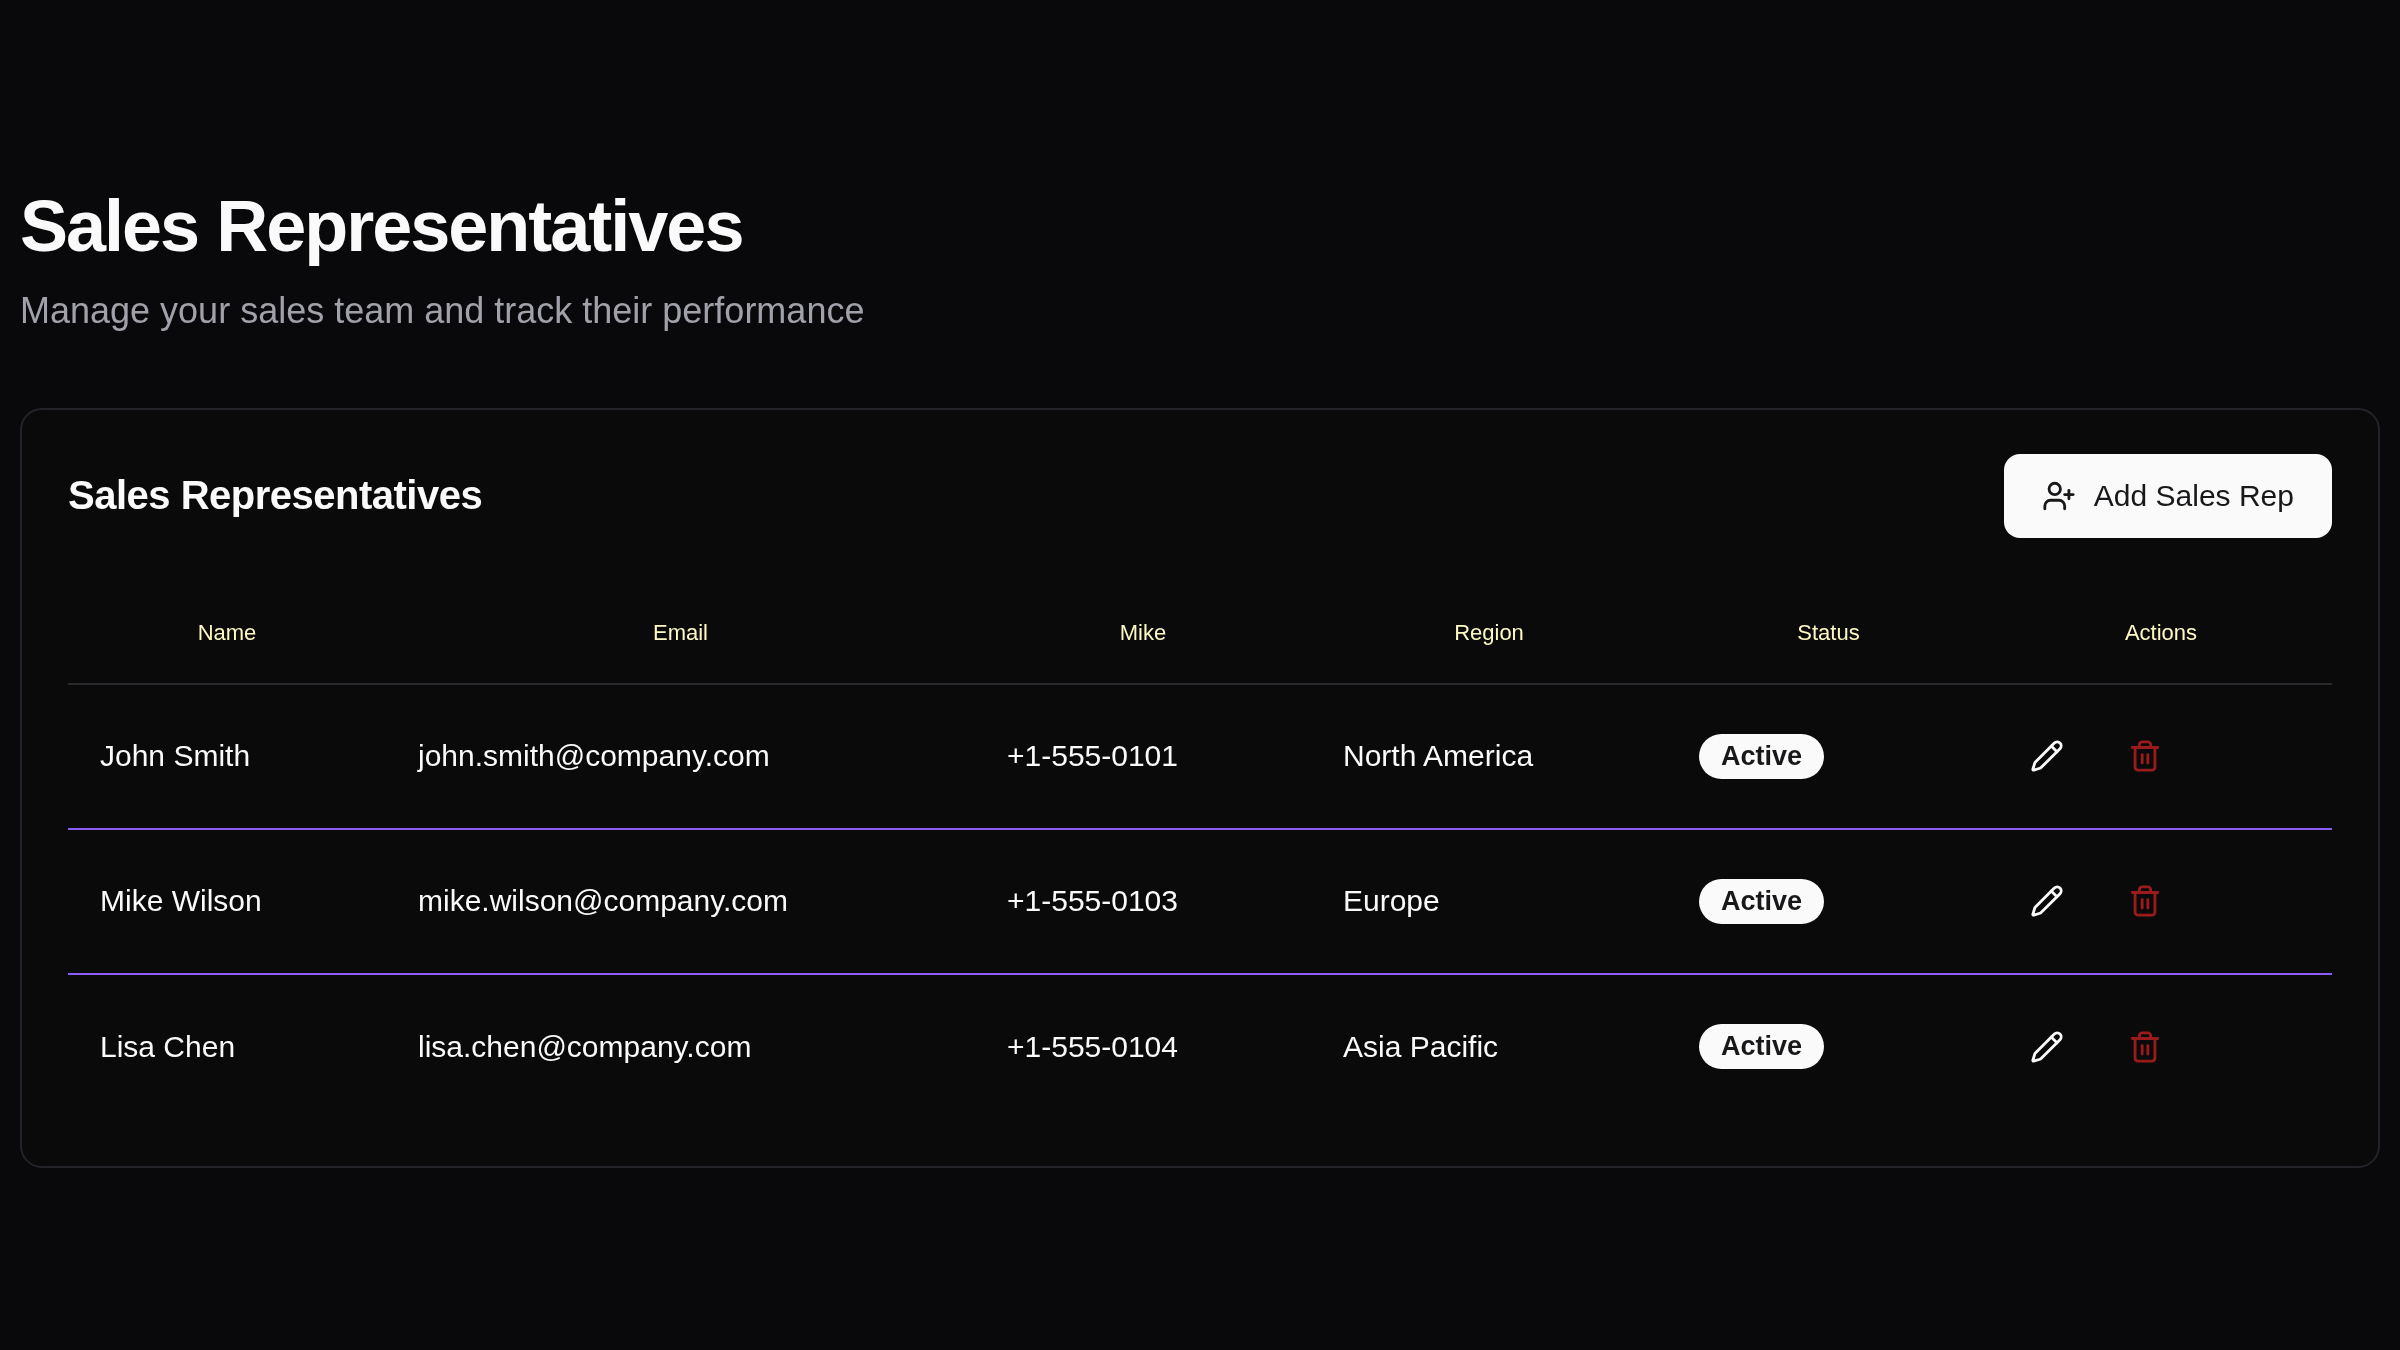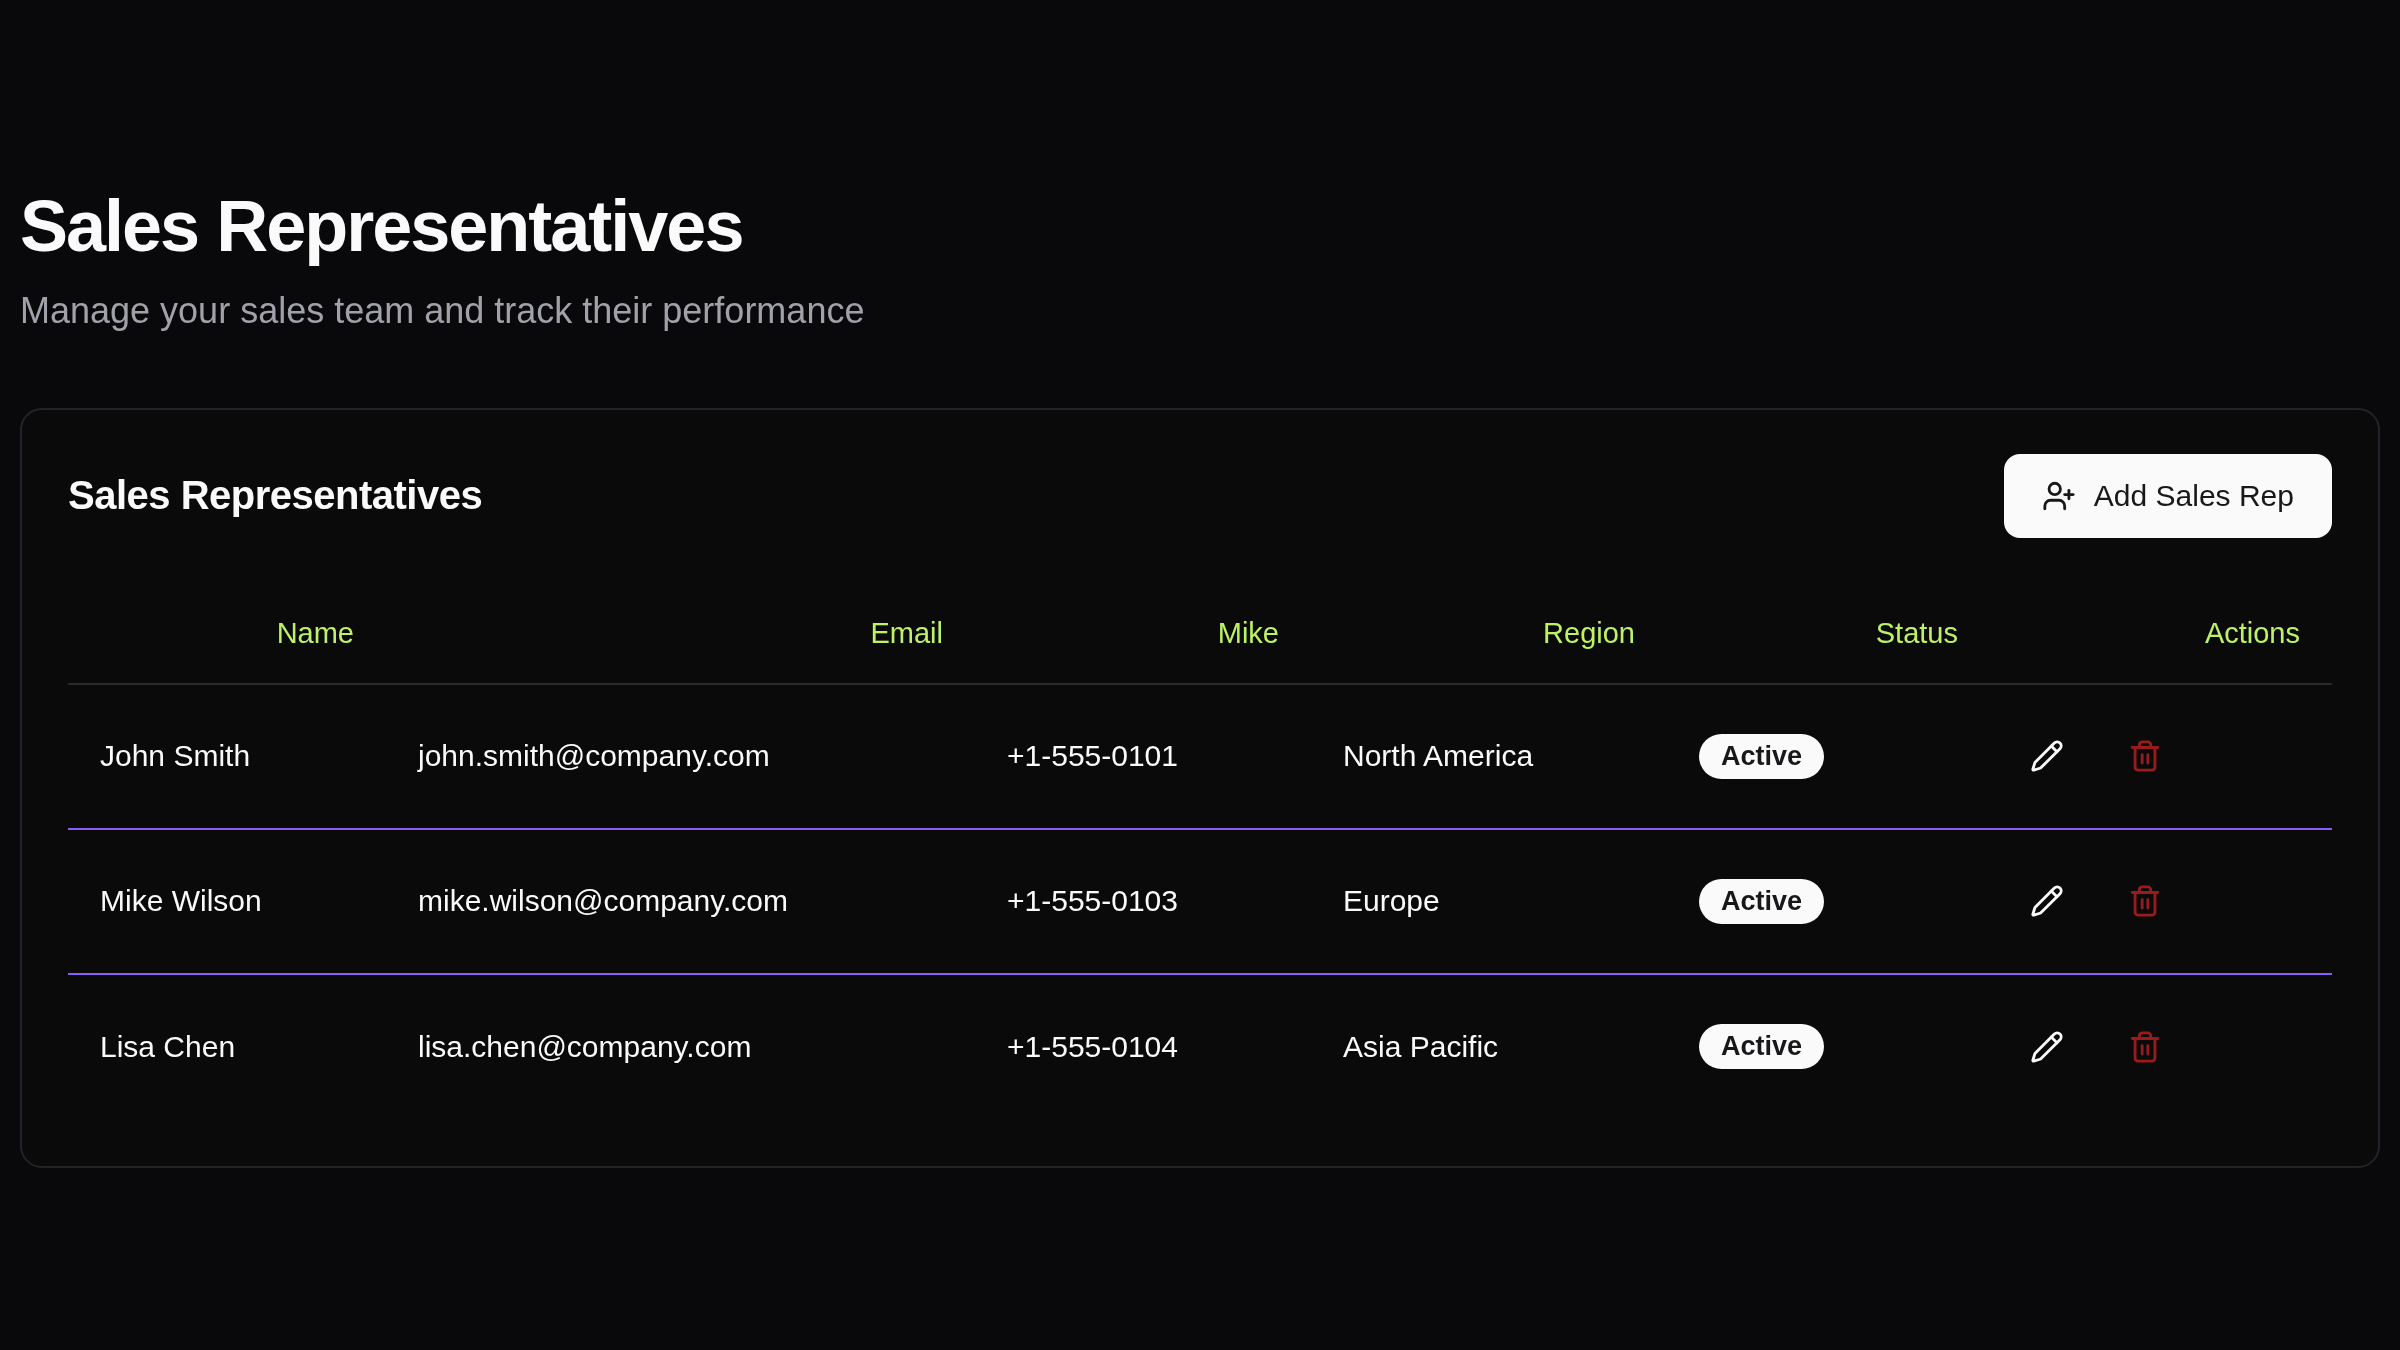--- a/index.html
+++ b/index.html
@@ -79,25 +79,25 @@
     table-layout: fixed;
   }
   col.c-name   { width: 318px; }
   col.c-email  { width: 589px; }
   col.c-phone  { width: 336px; }
   col.c-region { width: 356px; }
   col.c-status { width: 323px; }
   th {
     height: 100px;
     padding: 0 32px;
-    text-align: right;
+    text-align: center;
     vertical-align: middle;
-    font-size: 29px;
+    font-size: 22px;
     font-weight: 500;
-    color: #bef264;
+    color: #fef9c3;
     border-bottom: 2px solid #29292e;
     white-space: nowrap;
   }
   td {
     height: 145px;
     padding: 0 32px;
     vertical-align: middle;
     font-size: 30px;
     font-weight: 400;
     color: #fafafa;

